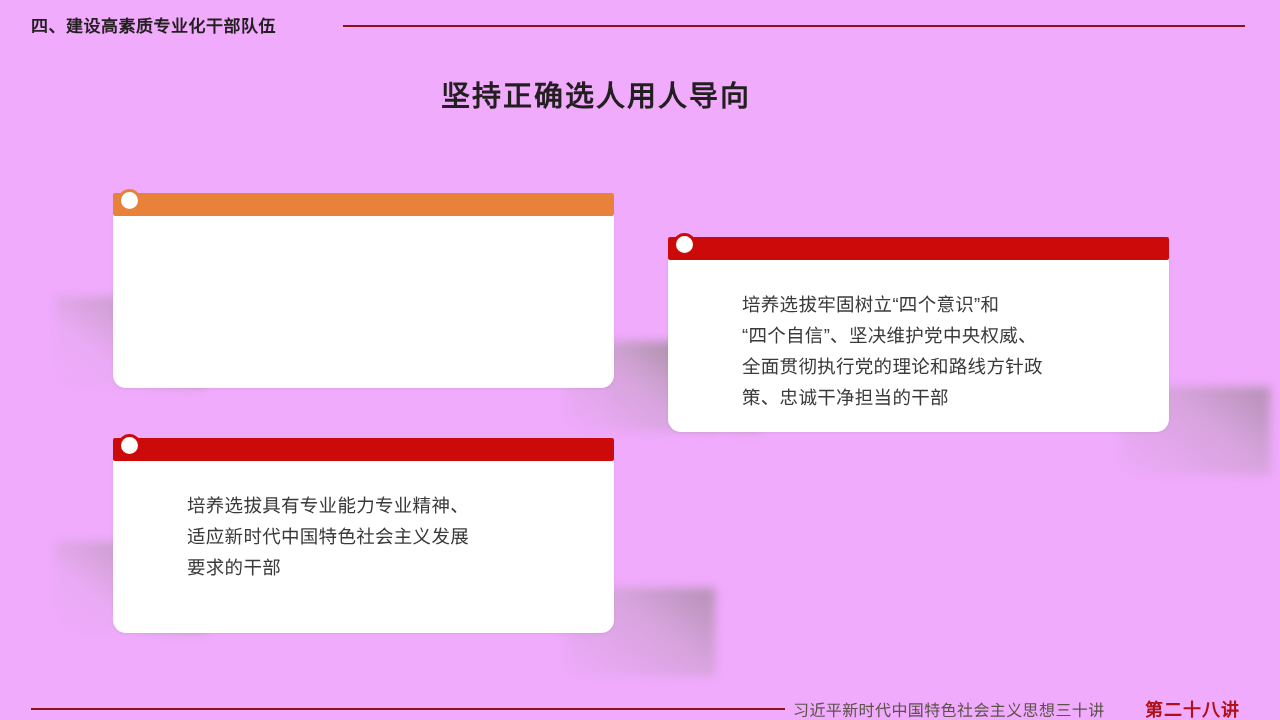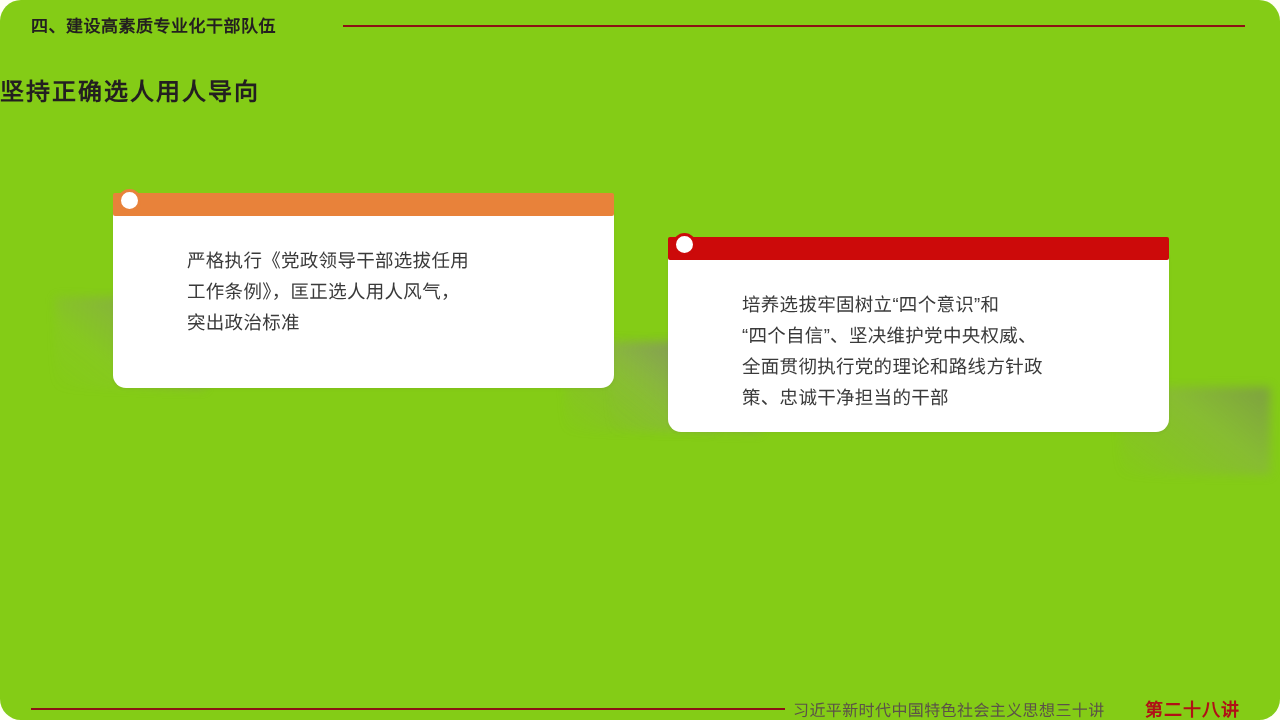--- a/index.html
+++ b/index.html
@@ -13,22 +13,21 @@
     overflow: hidden;
     background: #fffff5;
     font-family: "Liberation Sans", "DejaVu Sans", sans-serif;
     -webkit-font-smoothing: antialiased;
   }
 
   #slide {
     position: relative;
     width: 1280px;
     height: 720px;
-    background: #84cc16;
-    border-radius: 21px;
+    background: #f0abfc;
   }
 
   
   #header-section {
     position: absolute;
     left: 0;
     top: 0;
     width: 1280px;
     height: 50px;
   }
@@ -50,21 +49,22 @@
     height: 1.6px;
     background: #8c1216;
   }
 
   
   #page-title {
     position: absolute;
     left: 0;
     top: 72px;
     width: 1192px;
-    font-size: 24px;
+    text-align: center;
+    font-size: 29px;
     font-weight: bold;
     color: #231f20;
     letter-spacing: 2px;
   }
 
   
   #cards-grid {
     position: absolute;
     left: 113px;
     top: 193px;
@@ -204,37 +204,44 @@
   <div id="page-title">坚持正确选人用人导向</div>
 
   <div id="cards-grid">
 
     <div class="card pos-0">
       <div class="card-shadow"></div>
       <div class="card-shadow-right"></div>
       <div class="card-body"></div>
       <div class="card-bar" style="background:#e8823a"></div>
       <div class="card-dot" style="border-color:#e8823a"></div>
-      <div class="card-text">严格执行《党政领导干部选拔任用
-工作条例》，匡正选人用人风气，
-突出政治标准</div>
     </div>
 
     <div class="card pos-1">
       <div class="card-shadow"></div>
       <div class="card-shadow-right"></div>
       <div class="card-body"></div>
       <div class="card-bar" style="background:#cc0a0a"></div>
       <div class="card-dot" style="border-color:#cc0a0a"></div>
       <div class="card-text">培养选拔牢固树立“四个意识”和
 “四个自信”、坚决维护党中央权威、
 全面贯彻执行党的理论和路线方针政
 策、忠诚干净担当的干部</div>
     </div>
 
+    <div class="card pos-2">
+      <div class="card-shadow"></div>
+      <div class="card-shadow-right"></div>
+      <div class="card-body"></div>
+      <div class="card-bar" style="background:#cc0a0a"></div>
+      <div class="card-dot" style="border-color:#cc0a0a"></div>
+      <div class="card-text">培养选拔具有专业能力专业精神、
+适应新时代中国特色社会主义发展
+要求的干部</div>
+    </div>
 
 
   </div>
 
   <div id="footer-section">
     <div id="footer-rule"></div>
     <div id="footer-source">习近平新时代中国特色社会主义思想三十讲</div>
     <div id="footer-lecture">第二十八讲</div>
   </div>
 

